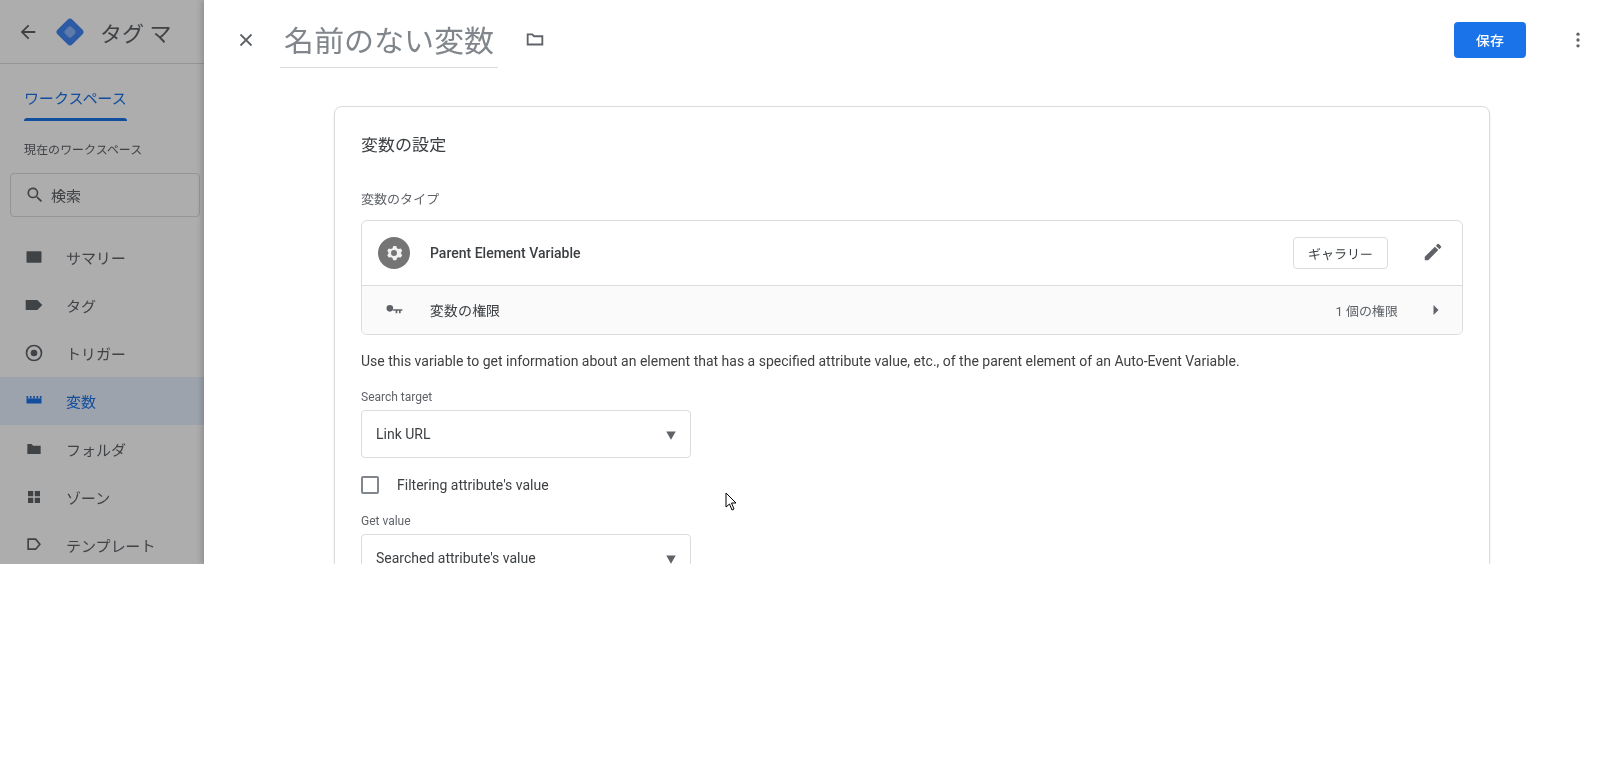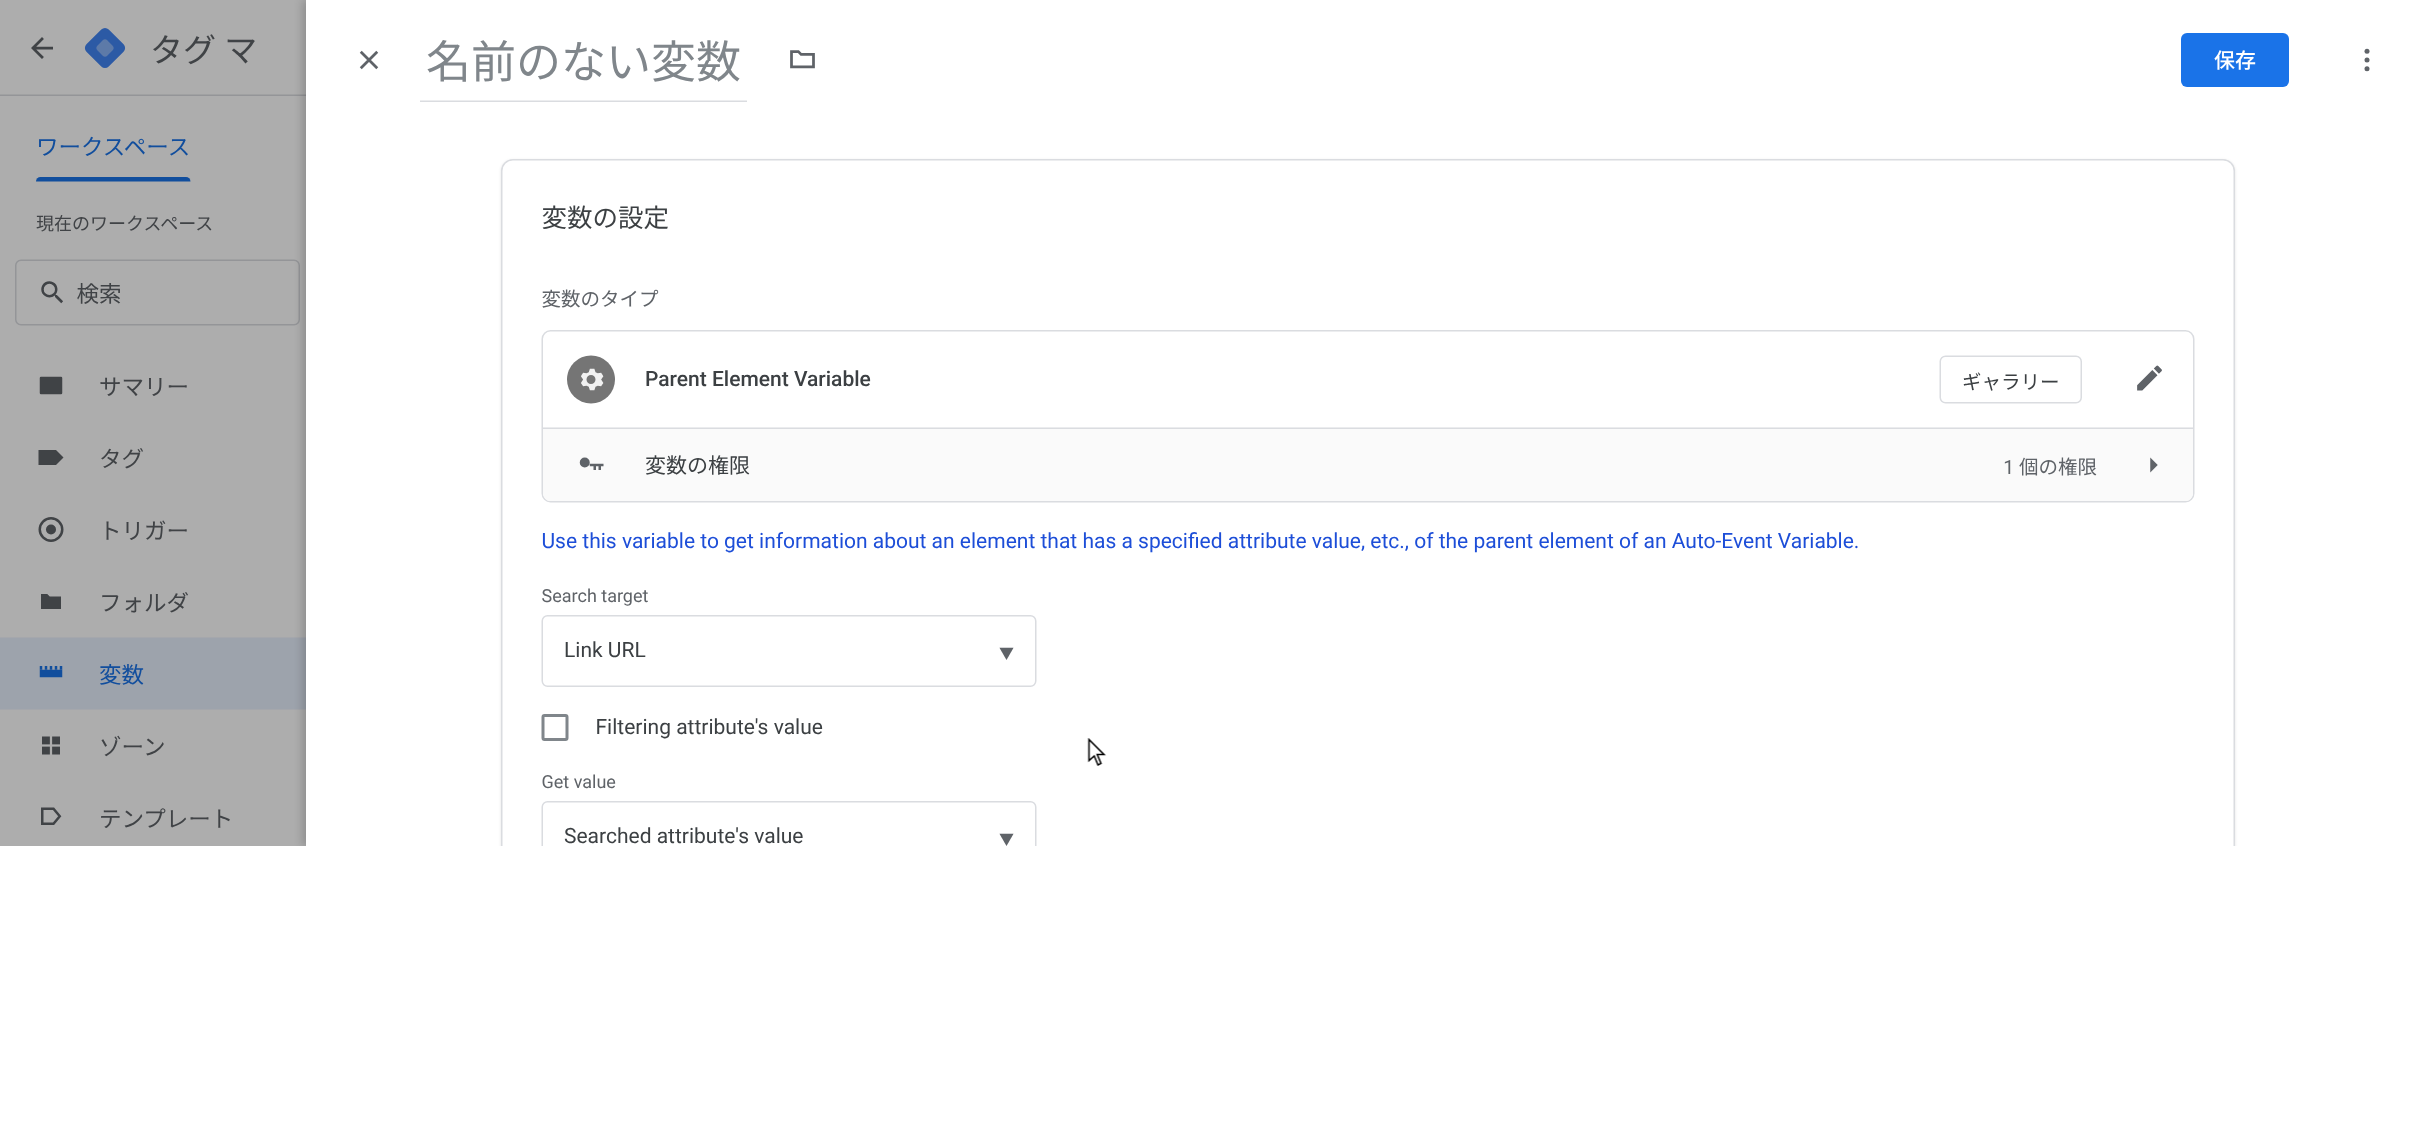--- a/index.html
+++ b/index.html
@@ -53,21 +53,21 @@
 .type-row-1 { display:flex; align-items:center; padding:16px 16px; gap:20px; }
 .type-badge { width:32px; height:32px; border-radius:50%; background:#757575; display:flex; align-items:center; justify-content:center; color:#fff; }
 .type-name { font-size:14px; font-weight:500; color:#3c4043; flex:1; }
 .gallery-btn { border:1px solid #dadce0; background:#fff; color:#3c4043; font-size:13px; height:32px; padding:0 14px; border-radius:4px; cursor:pointer; }
 .edit-icon { width:24px; height:24px; margin-left:14px; color:#5f6368; cursor:pointer; }
 .type-row-2 { display:flex; align-items:center; padding:14px 16px; gap:20px; border-top:1px solid #dadce0; background:#fafafa; font-size:14px; color:#3c4043; cursor:pointer; }
 .key-icon { width:32px; display:flex; justify-content:center; color:#5f6368; }
 .perm-count { color:#5f6368; font-size:13px; }
 .chev { color:#5f6368; margin-left:8px; }
 
-.desc-text { font-size:14px; color:#1d4ed8; line-height:1.5; margin-bottom:18px; }
+.desc-text { font-size:14px; color:#404040; line-height:1.5; margin-bottom:18px; }
 
 .field-label { font-size:12px; color:#5f6368; margin-bottom:6px; }
 .select-box { width:330px; height:48px; border:1px solid #dadce0; border-radius:4px; display:flex; align-items:center; padding:0 14px; font-size:14px; color:#3c4043; justify-content:space-between; margin-bottom:18px; cursor:pointer; }
 .dropdown-arrow { color:#5f6368; font-size:10px; }
 
 .checkbox-row { display:flex; align-items:center; gap:18px; margin:4px 0 20px; cursor:pointer; }
 .checkbox { width:18px; height:18px; border:2px solid #80868b; border-radius:2px; }
 
 .divider { height:1px; background:#e0e0e0; margin:16px 0 14px; }
 .expander { display:flex; align-items:flex-start; gap:18px; font-size:14px; color:#3c4043; cursor:pointer; padding:4px 0; }
@@ -128,41 +128,41 @@
         <span>タグ</span>
       </div>
       <div class="nav-item">
         <span class="nav-icon">
             <svg viewBox="0 0 24 24" width="20" height="20">
               <circle cx="12" cy="12" r="9" fill="none" stroke="currentColor" stroke-width="2"></circle>
               <circle cx="12" cy="12" r="4" fill="currentColor"></circle>
             </svg>
           </span>
         <span>トリガー</span>
-      </div>
-      <div class="nav-item">
-        <span class="nav-icon">
-            <svg viewBox="0 0 24 24" width="20" height="20">
-              <path fill="currentColor" d="M4 6h5l2 2h9v10H4z"></path>
-            </svg>
-          </span>
-        <span>フォルダ</span>
       </div>
       <div class="nav-item active">
         <span class="nav-icon">
             <svg viewBox="0 0 24 24" width="20" height="20">
               <rect x="3" y="9" width="18" height="6" fill="currentColor"></rect>
               <rect x="3" y="6" width="2" height="3" fill="currentColor"></rect>
               <rect x="7" y="6" width="2" height="3" fill="currentColor"></rect>
               <rect x="11" y="6" width="2" height="3" fill="currentColor"></rect>
               <rect x="15" y="6" width="2" height="3" fill="currentColor"></rect>
               <rect x="19" y="6" width="2" height="3" fill="currentColor"></rect>
             </svg>
           </span>
         <span>変数</span>
+      </div>
+      <div class="nav-item">
+        <span class="nav-icon">
+            <svg viewBox="0 0 24 24" width="20" height="20">
+              <path fill="currentColor" d="M4 6h5l2 2h9v10H4z"></path>
+            </svg>
+          </span>
+        <span>フォルダ</span>
       </div>
       <div class="nav-item">
         <span class="nav-icon">
             <svg viewBox="0 0 24 24" width="18" height="18">
               <rect x="4" y="4" width="7" height="7" fill="currentColor"></rect>
               <rect x="13" y="4" width="7" height="7" fill="currentColor"></rect>
               <rect x="4" y="13" width="7" height="7" fill="currentColor"></rect>
               <rect x="13" y="13" width="7" height="7" fill="currentColor"></rect>
             </svg>
           </span>

